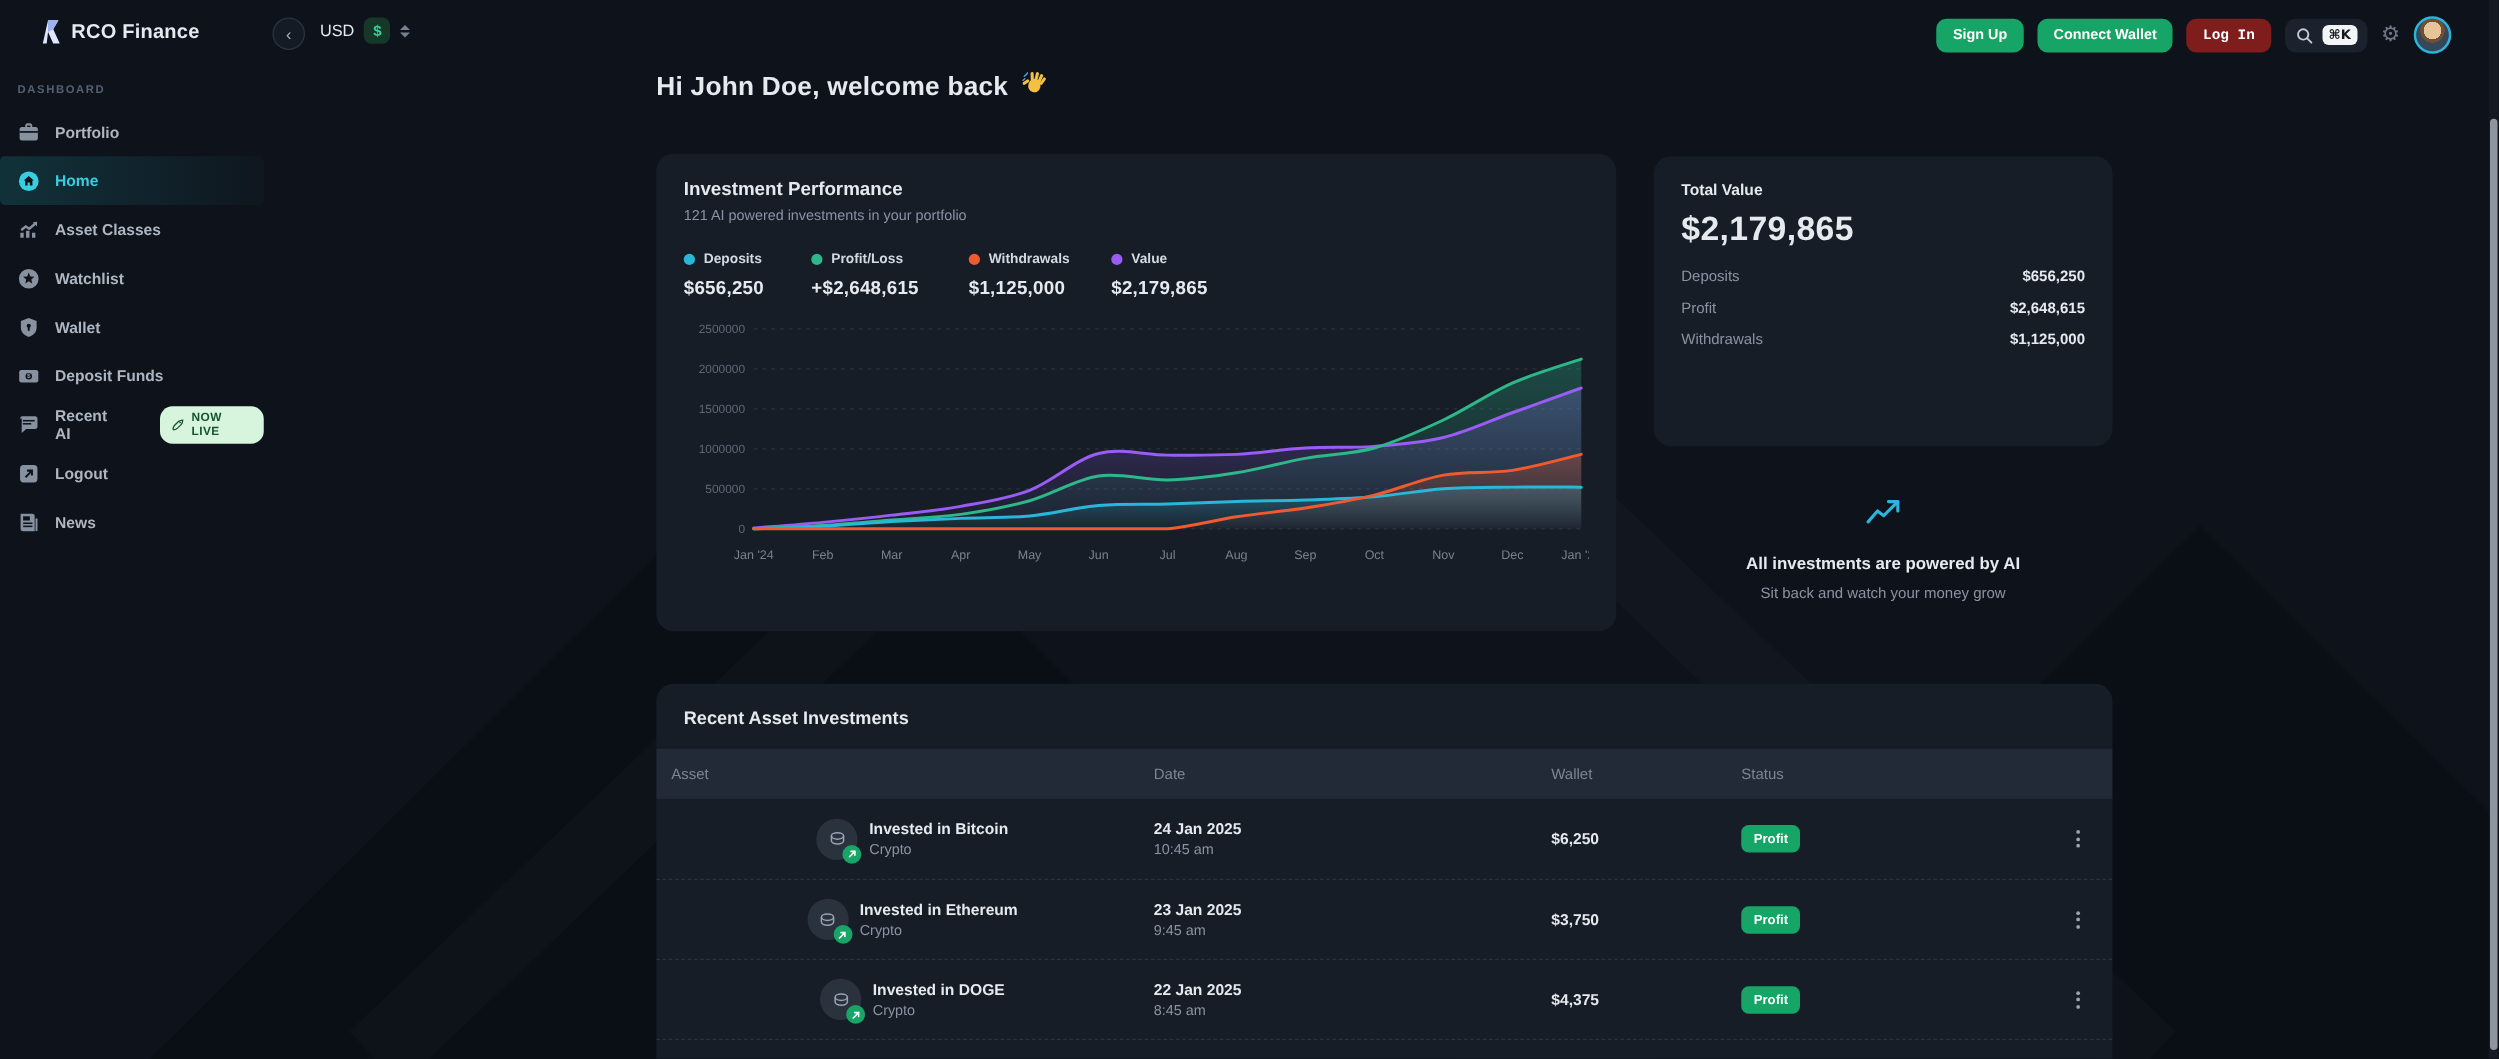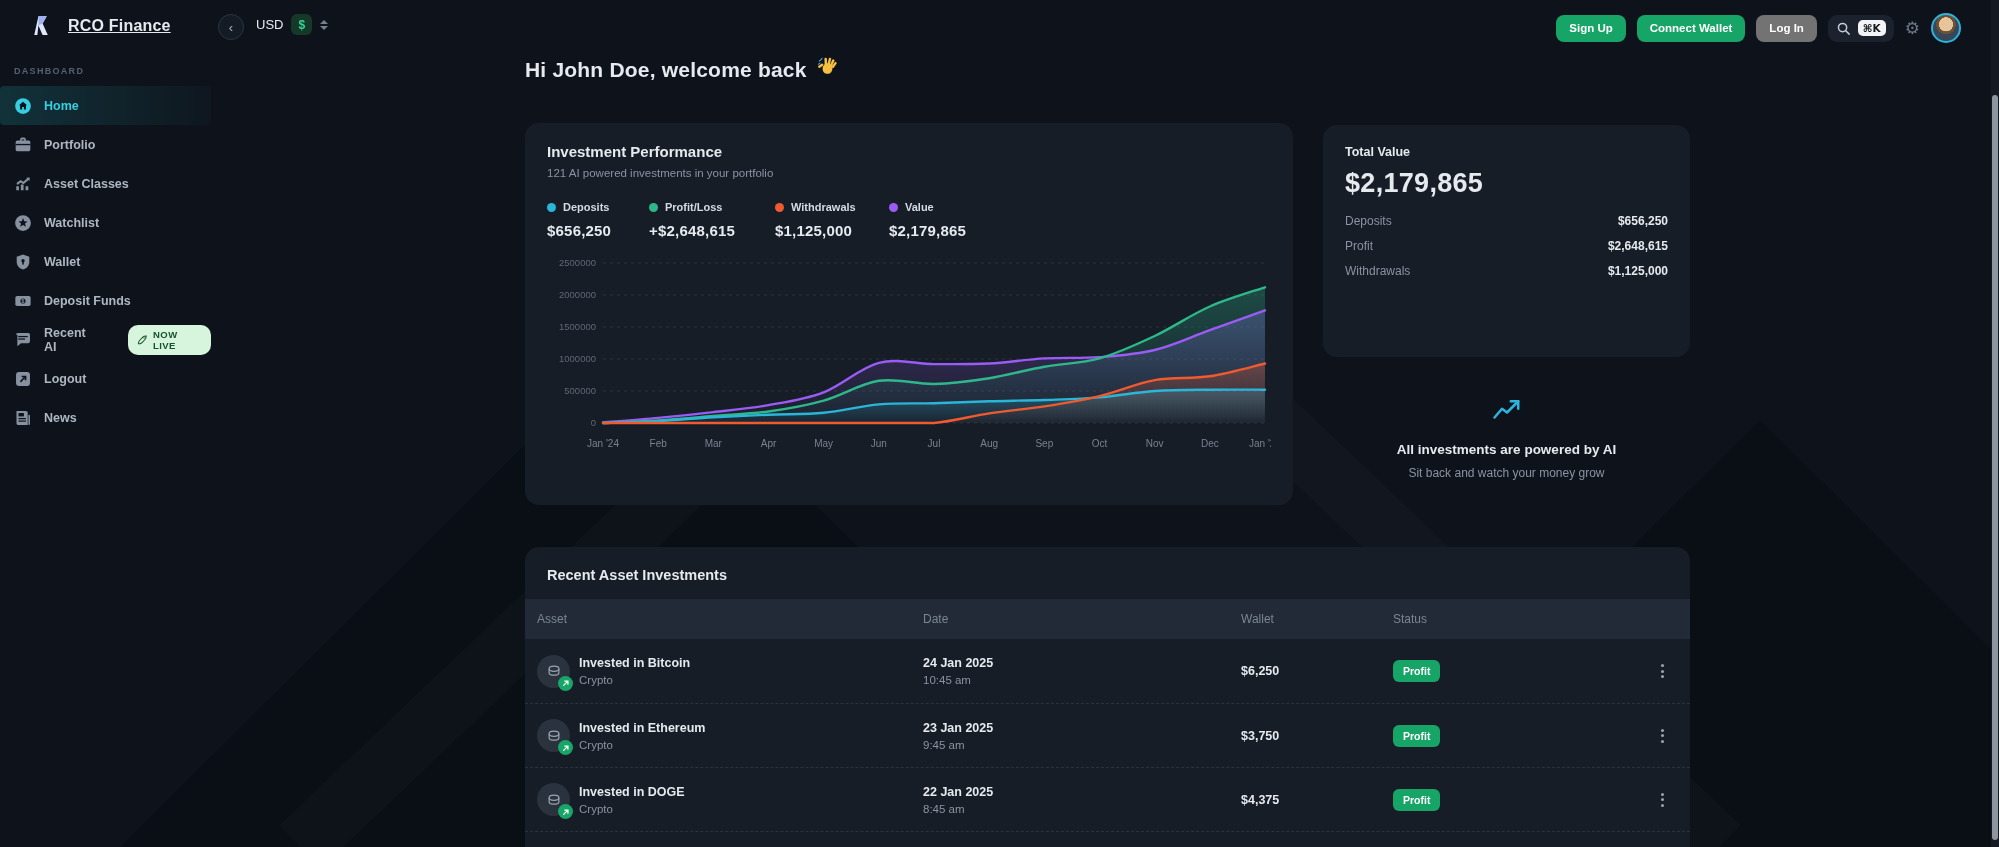--- a/index.html
+++ b/index.html
@@ -7,39 +7,39 @@
   body {
     position:relative;
     background:#0e131b;
     font-family:"Liberation Sans", sans-serif;
     color:#e6e9ee;
   }
   .bg-decor { position:absolute; inset:0; z-index:0; }
 
   
   .topbar { position:absolute; top:0; left:0; right:0; height:54px; z-index:2; }
-  .logo { position:absolute; left:28px; top:13px; display:flex; align-items:center; gap:15px;text-decoration:underline; }
+  .logo { position:absolute; left:28px; top:13px; display:flex; align-items:center; gap:4px; }
   .logo-text { font-size:16px; font-weight:bold; letter-spacing:.2px; }
   .collapse-btn { position:absolute; left:218px; top:14px; width:26px; height:26px; border-radius:50%;
     border:1px solid #2b3442; background:#151b25; color:#aab2bf; font-size:13px;
     display:flex; align-items:center; justify-content:center; cursor:pointer; }
   .currency { position:absolute; left:256px; top:14px; display:flex; align-items:center; gap:8px; cursor:pointer; }
   .currency-code { font-size:13px; font-weight:normal; }
   .currency-badge { width:21px; height:21px; border-radius:6px; background:#153828; color:#34d399;
     font-size:12px; font-weight:bold; display:flex; align-items:center; justify-content:center; }
   .updown { display:flex; flex-direction:column; gap:2px; }
   .updown i { display:block; width:0; height:0; border-left:4px solid transparent; border-right:4px solid transparent; }
   .updown .up { border-bottom:4px solid #76808f; }
   .updown .dn { border-top:4px solid #76808f; }
 
   .topbar-right { position:absolute; right:38px; top:13px; display:flex; align-items:center; gap:11px; }
   .btn { border:none; border-radius:8px; height:27px; padding:0 13px; font-size:11.5px; font-weight:bold;
     color:#fff; cursor:pointer; font-family:inherit; }
   .btn-green { background:#16a566; }
-  .btn-cyan { background:#737373; }
+  .btn-cyan { background:#7f1d1d;font-family:Liberation Mono, monospace; }
   .search-pill { display:flex; align-items:center; gap:7px; background:#1b222d; border-radius:9px;
     height:27px; padding:0 8px; cursor:pointer; }
   .search-pill svg { color:#c7ccd4; }
   .kbd { background:#f3f5f7; color:#141920; border-radius:5px; font-size:10.5px; font-weight:bold;
     padding:2px 5px; font-family:"DejaVu Sans", sans-serif; }
   .gear { font-family:"DejaVu Sans", sans-serif; font-size:17px; color:#6e7785; cursor:pointer; line-height:1; }
   .avatar { width:30px; height:30px; border-radius:50%; border:2px solid #2cb4dd; cursor:pointer;
     background:radial-gradient(circle at 50% 36%, #e8c49a 0 33%, #6d5136 34% 46%, #37475a 47% 100%); }
 
   
@@ -92,21 +92,21 @@
 
   
   .table-card { position:absolute; left:525px; top:547px; width:1165px; height:320px; z-index:2; overflow:hidden; }
   .table-title { padding:20px 22px 16px 22px; font-size:14.5px; font-weight:bold; }
   .thead, .trow { display:grid; grid-template-columns:398px 318px 152px 210px auto; align-items:center; }
   .thead { background:#212a36; height:40px; font-size:12px; color:#7c8594; }
   .thead > div:first-child { padding-left:12px; }
   .trow { height:64px; }
   .trow + .trow { border-top:1px dashed rgba(148,163,184,.16); }
   .rows-end { border-top:1px dashed rgba(148,163,184,.16); }
-  .asset-cell { display:flex; align-items:center; gap:9px; padding-left:12px; }
+  .asset-cell { display:flex; align-items:center; gap:9px; padding-left:12px;justify-content:center; }
   .asset-ic { position:relative; width:33px; height:33px; border-radius:50%; background:#2a323e;
     display:flex; align-items:center; justify-content:center; color:#9aa3b1; flex:none; }
   .asset-ic .mini { position:absolute; right:-3px; bottom:-3px; width:15px; height:15px; border-radius:50%;
     background:#17a667; display:flex; align-items:center; justify-content:center; }
   .cell-title { font-size:12.5px; font-weight:bold; }
   .cell-sub { margin-top:4px; font-size:11.5px; color:#8b93a3; }
   .amount { font-size:12.5px; font-weight:bold; }
   .status-badge { display:inline-block; background:#16a566; color:#fff; font-size:10.5px; font-weight:bold;
     padding:5px 10px; border-radius:6px; }
   .menu-cell { justify-self:end; padding-right:26px; cursor:pointer; display:flex; flex-direction:column; gap:2.5px; }
@@ -159,34 +159,34 @@
       <span class="kbd">⌘K</span>
     </div>
     <span class="gear">⚙</span>
     <div class="avatar"></div>
   </div>
 </div>
 
 <div class="sidebar">
   <div class="section-label">DASHBOARD</div>
 
+  <div class="nav-item">
+    <svg width="18" height="18" viewBox="0 0 16 16">
+      <path d="M5.5 4V3c0-.9.7-1.6 1.6-1.6h1.8c.9 0 1.6.7 1.6 1.6v1H13c.9 0 1.5.7 1.5 1.5V12c0 .9-.7 1.6-1.6 1.6H3.1c-.9 0-1.6-.7-1.6-1.6V5.5C1.5 4.7 2.2 4 3 4h2.5Zm1.4 0h2.2V3.1H6.9V4Z" fill="currentColor"></path>
+      <rect x="1.5" y="7" width="13" height="1.2" fill="#0e131b"></rect>
+    </svg>
+    <span>Portfolio</span>
+  </div>
+
   <div class="nav-item active">
     <svg width="18" height="18" viewBox="0 0 16 16">
       <circle cx="8" cy="8" r="7" fill="currentColor"></circle>
       <path d="M8 4.2 L11.6 7.4 H10.6 V11 H8.8 V8.8 H7.2 V11 H5.4 V7.4 H4.4 Z" fill="#0e131b"></path>
     </svg>
     <span>Home</span>
-  </div>
-
-  <div class="nav-item">
-    <svg width="18" height="18" viewBox="0 0 16 16">
-      <path d="M5.5 4V3c0-.9.7-1.6 1.6-1.6h1.8c.9 0 1.6.7 1.6 1.6v1H13c.9 0 1.5.7 1.5 1.5V12c0 .9-.7 1.6-1.6 1.6H3.1c-.9 0-1.6-.7-1.6-1.6V5.5C1.5 4.7 2.2 4 3 4h2.5Zm1.4 0h2.2V3.1H6.9V4Z" fill="currentColor"></path>
-      <rect x="1.5" y="7" width="13" height="1.2" fill="#0e131b"></rect>
-    </svg>
-    <span>Portfolio</span>
   </div>
 
   <div class="nav-item">
     <svg width="18" height="18" viewBox="0 0 16 16">
       <path d="M2 13.5h2.4V10H2v3.5Zm4.1 0h2.4V8.5H6.1v5Zm4.2 0h2.4V10h-2.4v3.5Z" fill="currentColor"></path>
       <path d="M2.2 7.2 5.8 4.4 8.2 6 11.6 3.2 10.8 2.4 14 2.2l-.2 3.2-.9-.9-4.5 3.7-2.5-1.6-2.8 2.2Z" fill="currentColor"></path>
     </svg>
     <span>Asset Classes</span>
   </div>
 

